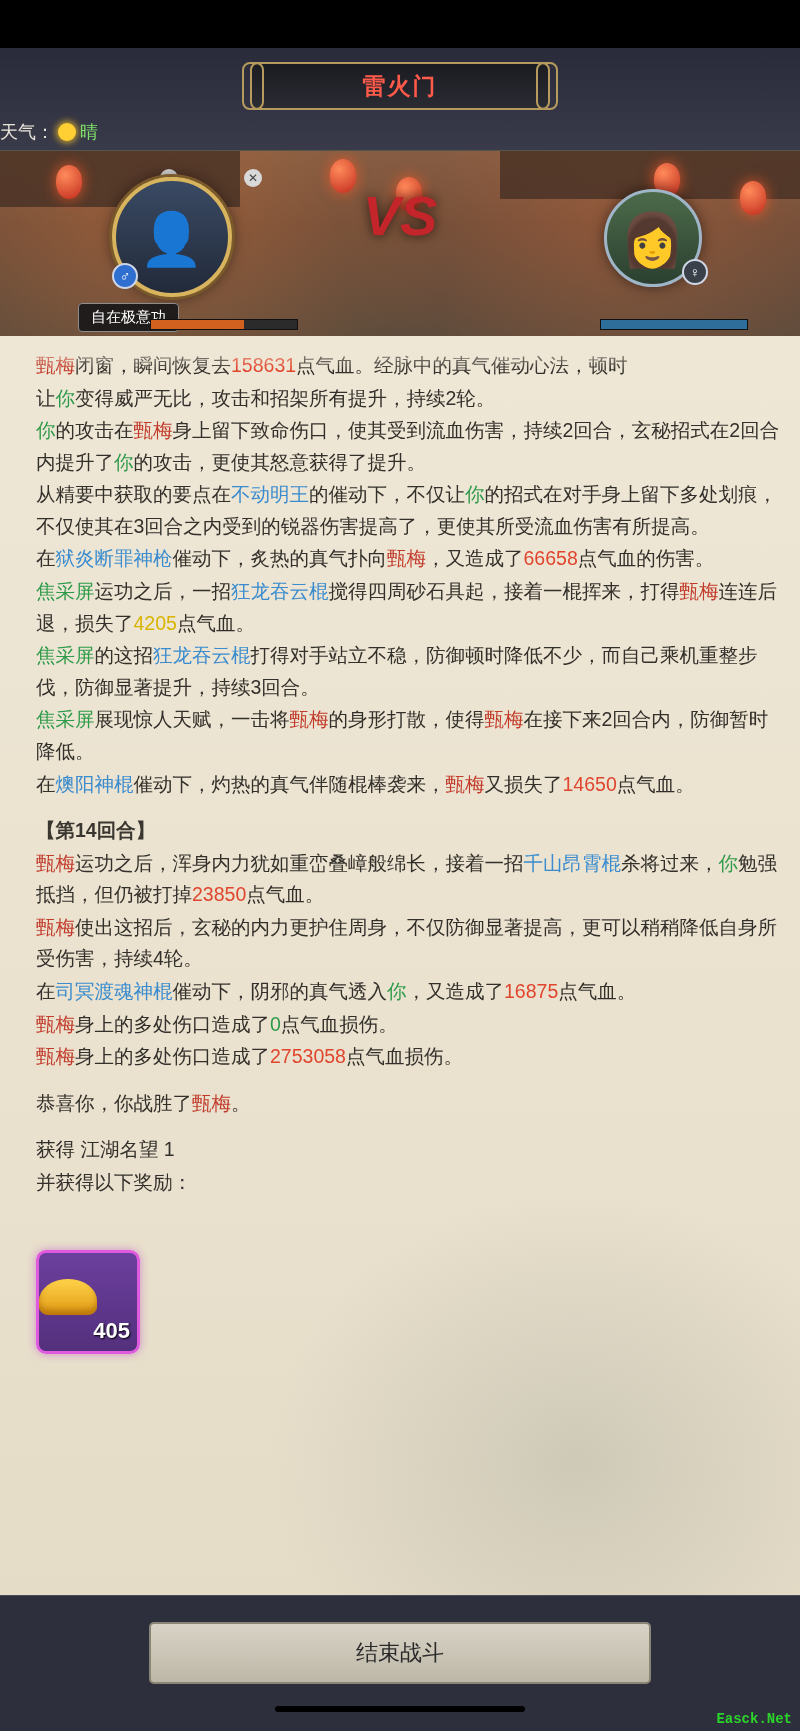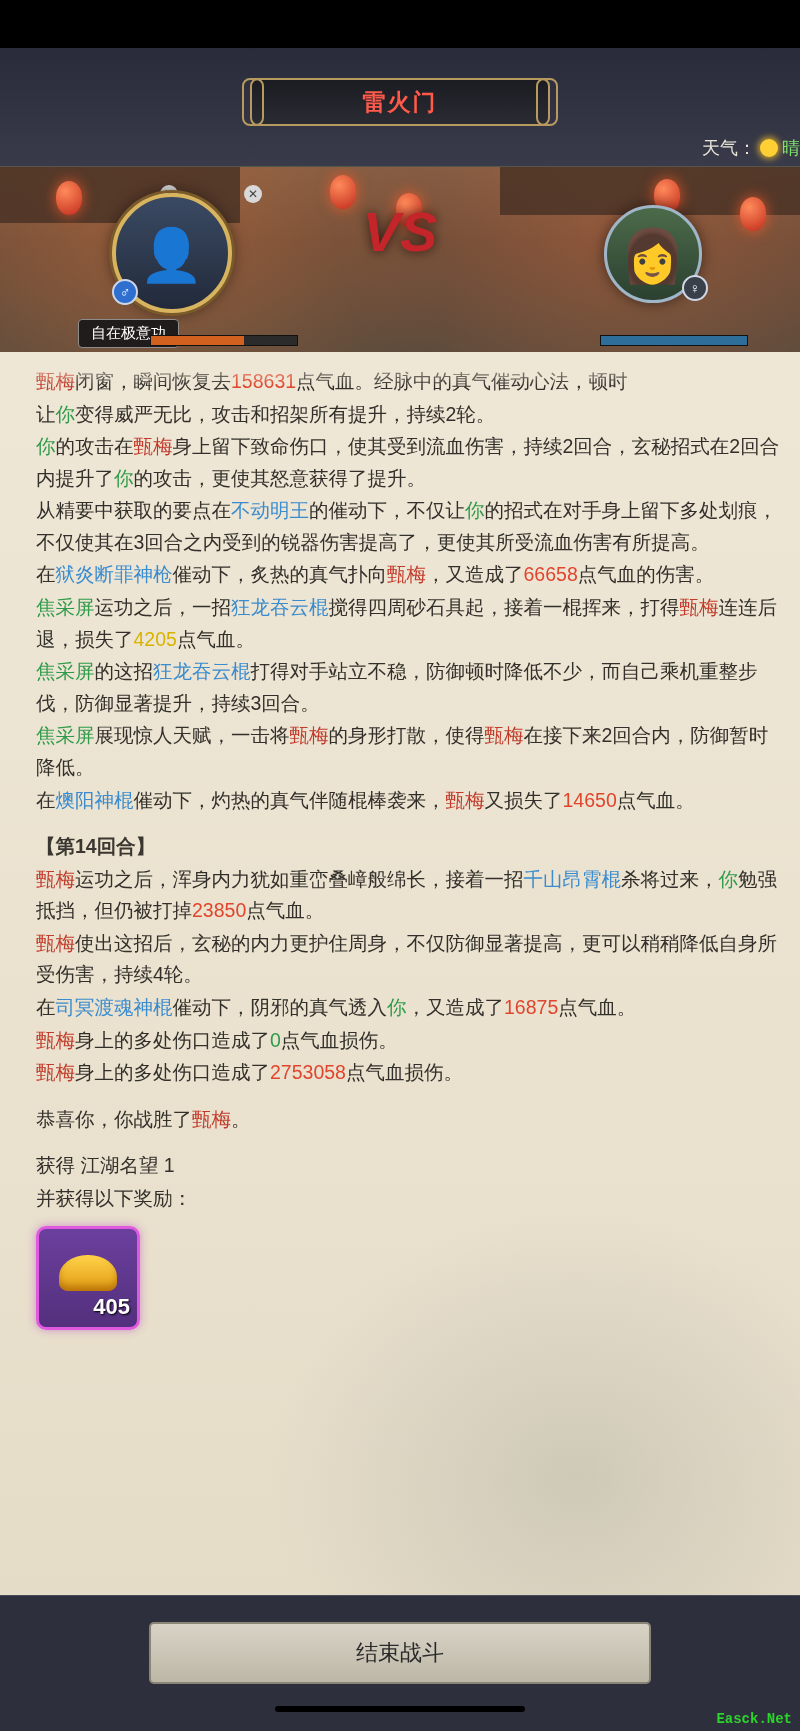--- a/index.html
+++ b/index.html
@@ -18,21 +18,21 @@
   }
   
   .statusbar {
     height: 48px;
     background: #000;
     width: 100%;
   }
   
   .header {
     background: linear-gradient(#2a2b3a, #3a3b4a);
-    padding: 30px 0 6px 0;
+    padding: 14px 0 6px 0;
     border-bottom: 1px solid #55564a;
   }
   .title-plaque {
     width: 300px;
     margin: 0 auto;
     height: 48px;
     border: 2px solid #b79a5e;
     border-radius: 8px;
     background: linear-gradient(#1b1b22, #2b2b33);
     display: flex;
@@ -51,21 +51,21 @@
   .title-plaque:before { left: -10px; }
   .title-plaque:after { right: -10px; }
   .title-text {
     color: #ff5a4a;
     font-size: 23px;
     letter-spacing: 2px;
     font-weight: bold;
   }
   .weather {
     margin-top: 10px;
-    text-align: right;
+    text-align: left;
     color: #e8e4da;
     font-size: 18px;
   }
   .weather .sun {
     display: inline-block;
     width: 18px; height: 18px;
     border-radius: 50%;
     background: #ffcf33;
     box-shadow: 0 0 6px 2px rgba(255,200,40,.7);
     vertical-align: -3px;
@@ -218,22 +218,23 @@
   .round { color: #3a3730; font-weight: bold; }
 
   
   .reward-row { margin-top: 12px; display: flex; }
   .reward-box {
     width: 104px; height: 104px;
     border-radius: 10px;
     border: 3px solid #e05ae0;
     background: linear-gradient(#6c3f9e, #53307d);
     position: relative;
-    display: flex; align-items: center; justify-content: center;
+    display: flex; align-items: center; 
     box-shadow: 0 0 8px rgba(180,60,200,.5);
+    margin-top: 40px;
   }
   .ingot {
     width: 58px; height: 36px;
     background: linear-gradient(#ffd34a, #e09a12);
     border-radius: 28px 28px 10px 10px / 22px 22px 8px 8px;
     box-shadow: inset 0 -5px 6px rgba(150,80,0,.5);
     margin-bottom: 10px;
   }
   .reward-count {
     position: absolute;

